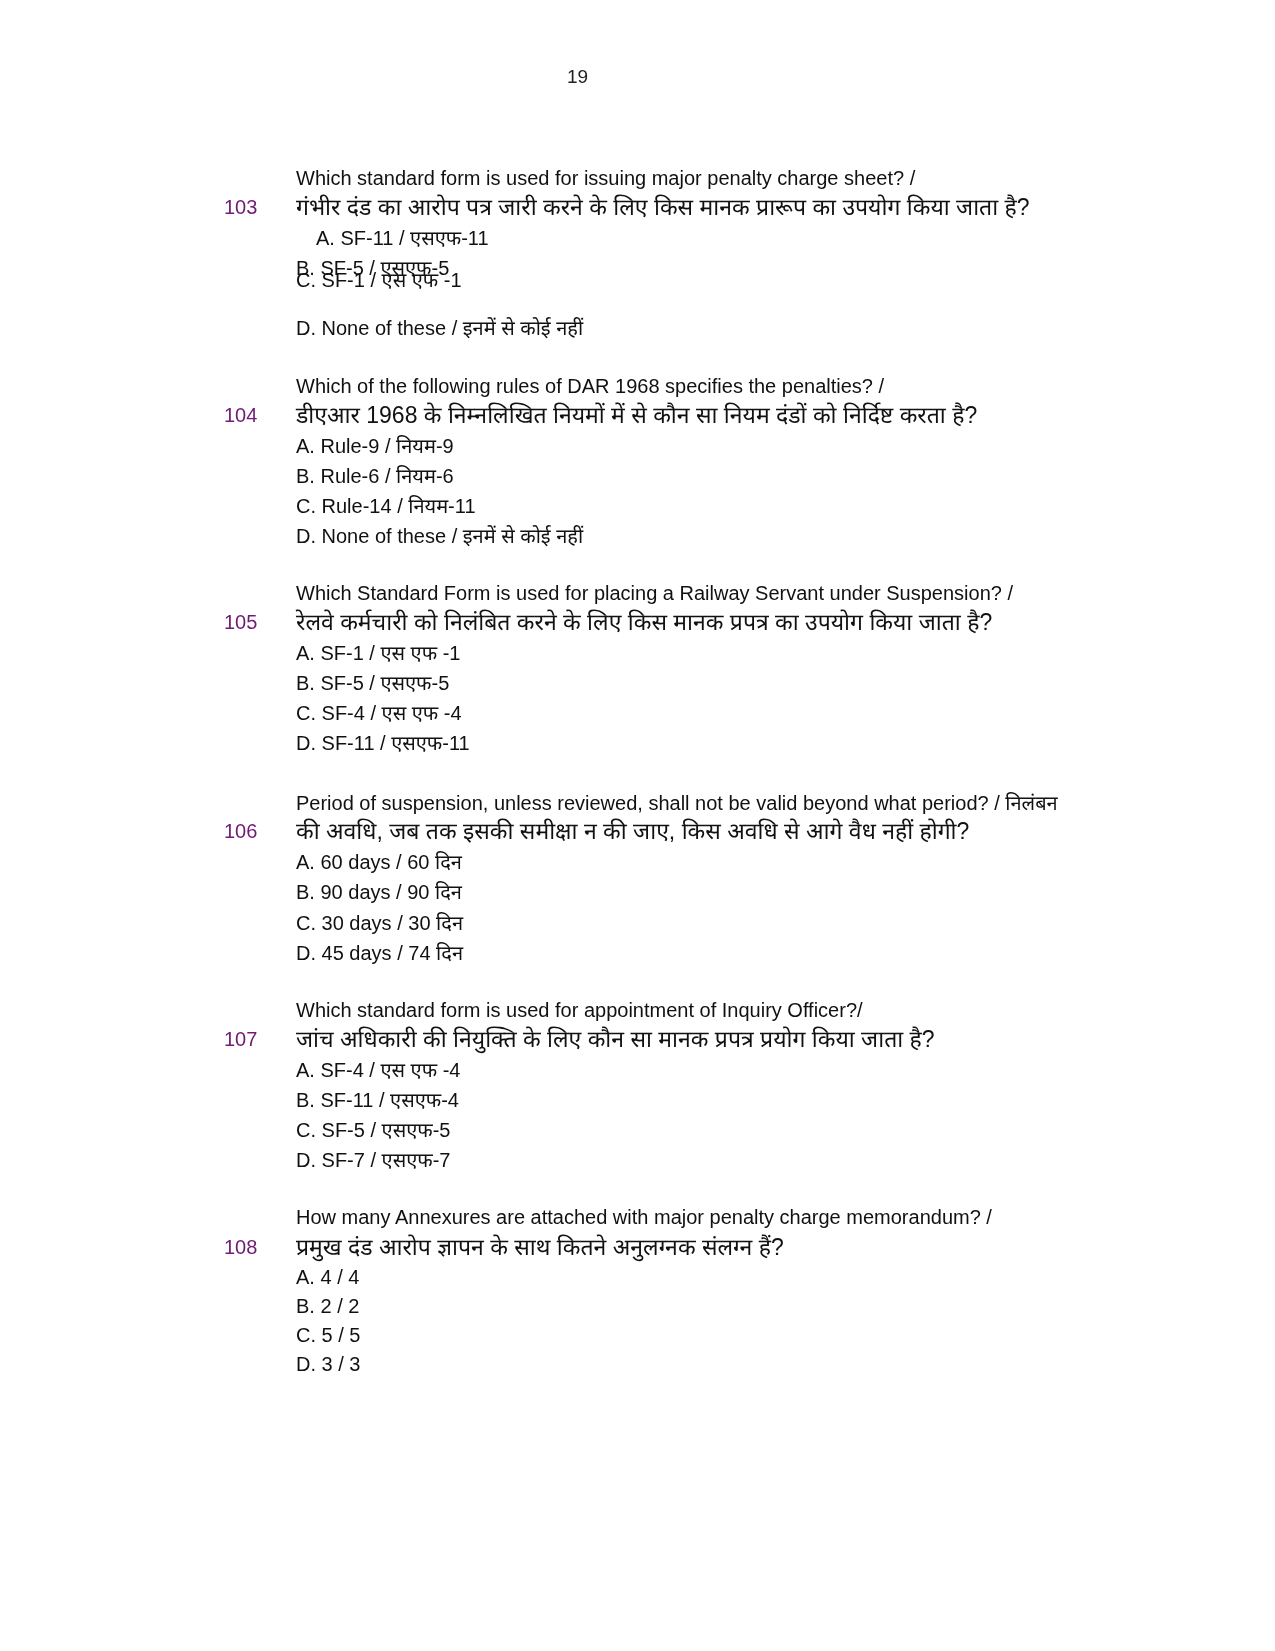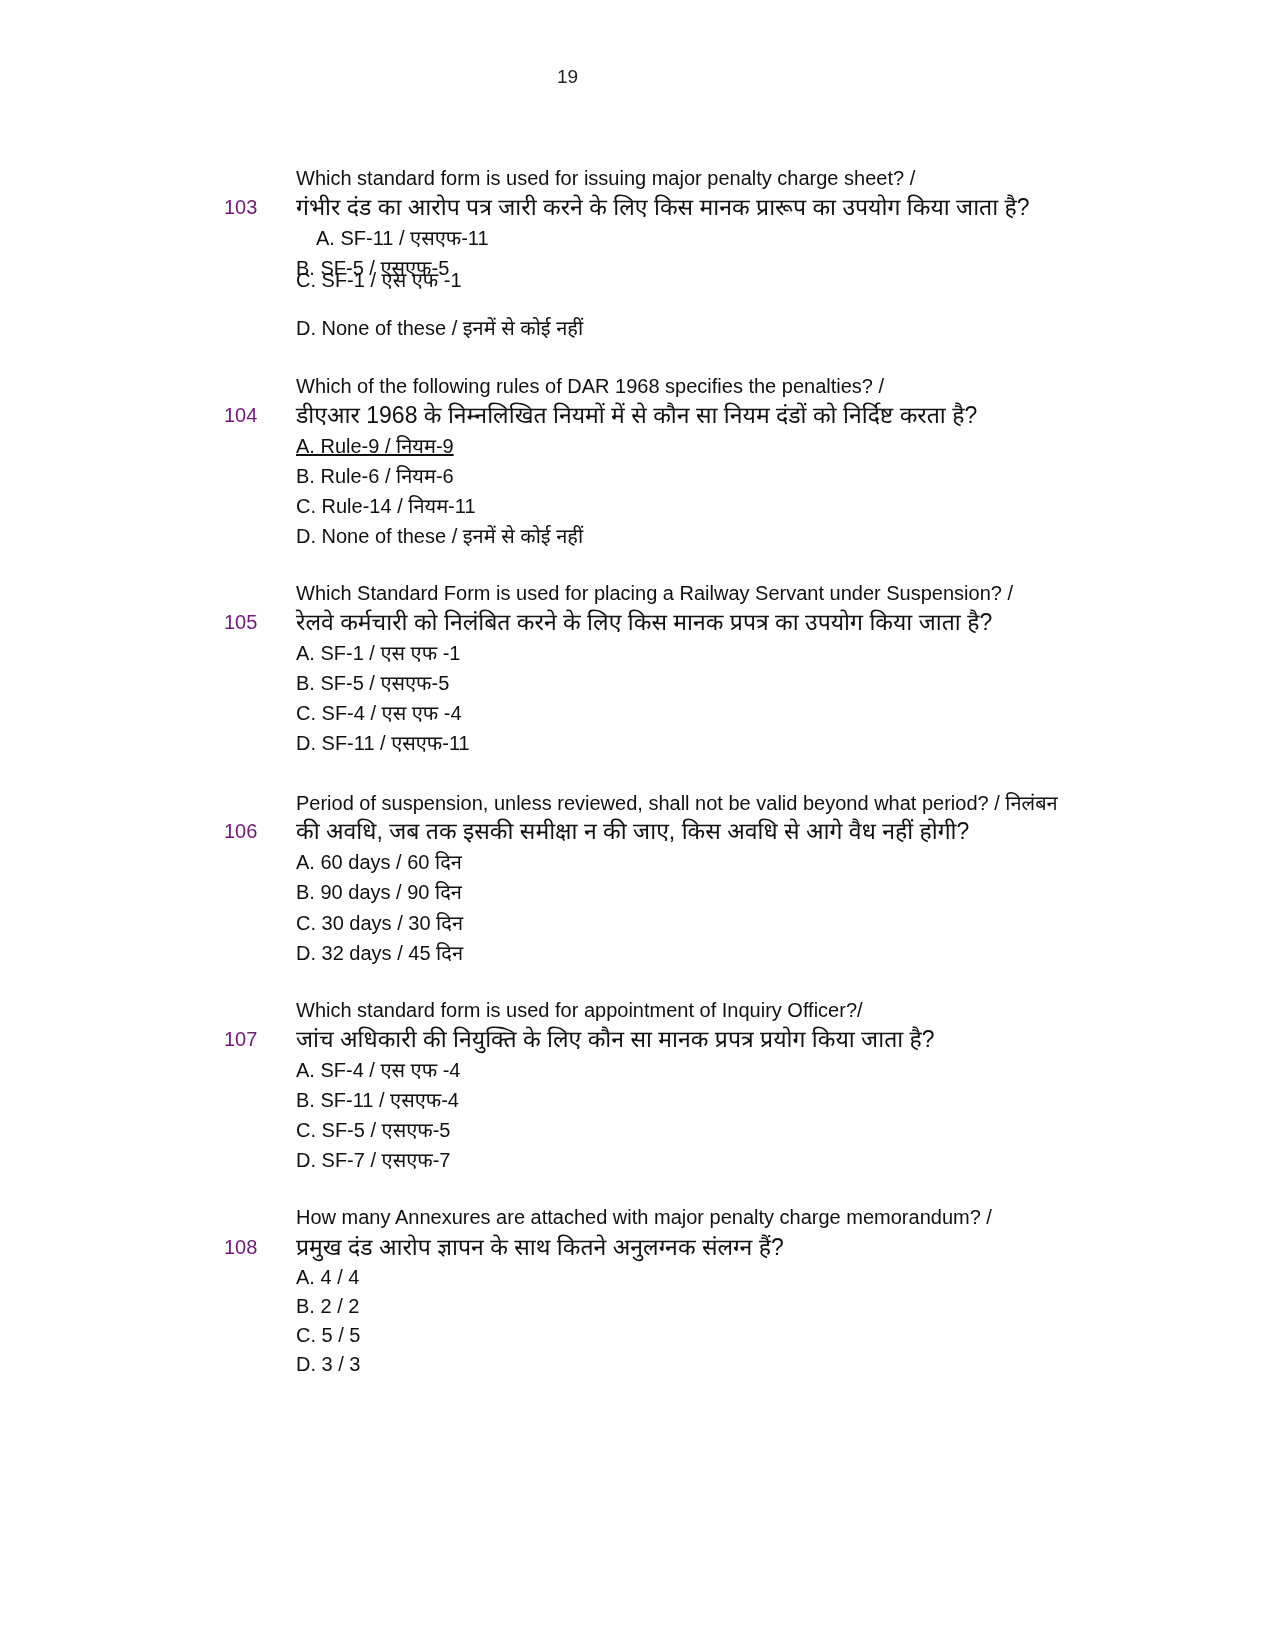--- a/index.html
+++ b/index.html
@@ -11,21 +11,21 @@
       width: 1275px;
       height: 1651px;
       position: relative;
       font-family: "Liberation Sans", "DejaVu Sans", sans-serif;
       color: #111111;
       overflow: hidden;
     }
     .page-number {
       position: absolute;
       top: 66px;
-      left: 0;
+      left: 10px;
       width: 1135px;
       text-align: center;
       font-size: 19px;
       color: #222;
     }
     .question {
       position: absolute;
       left: 0;
       width: 1275px;
     }
@@ -66,21 +66,21 @@
     <div class="opt" style="top:225px;margin-left:20px;">A. SF-11 / एसएफ-11</div>
     <div class="opt" style="top:255px;">B. SF-5 / एसएफ-5</div>
     <div class="opt" style="top:267px;">C. SF-1 / एस एफ -1</div>
     <div class="opt" style="top:315px;">D. None of these / इनमें से कोई नहीं</div>
   </div>
 
   <div class="question" style="top:0;">
     <div class="q-line" style="top:373px;">Which of the following rules of DAR 1968 specifies the penalties? /</div>
     <div class="q-num" style="top:404px;">104</div>
     <div class="q-line hi" style="top:402px;">डीएआर 1968 के निम्नलिखित नियमों में से कौन सा नियम दंडों को निर्दिष्ट करता है?</div>
-    <div class="opt" style="top:433px;text-decoration:underline;">A. Rule-9 / नियम-9</div>
+    <div class="opt" style="top:433px;">A. Rule-9 / नियम-9</div>
     <div class="opt" style="top:463px;">B. Rule-6 / नियम-6</div>
     <div class="opt" style="top:493px;">C. Rule-14 / नियम-11</div>
     <div class="opt" style="top:523px;">D. None of these / इनमें से कोई नहीं</div>
   </div>
 
   <div class="question" style="top:0;">
     <div class="q-line" style="top:580px;">Which Standard Form is used for placing a Railway Servant under Suspension? /</div>
     <div class="q-num" style="top:611px;">105</div>
     <div class="q-line hi" style="top:609px;">रेलवे कर्मचारी को निलंबित करने के लिए किस मानक प्रपत्र का उपयोग किया जाता है?</div>
     <div class="opt" style="top:640px;">A. SF-1 / एस एफ -1</div>
@@ -89,21 +89,21 @@
     <div class="opt" style="top:730px;">D. SF-11 / एसएफ-11</div>
   </div>
 
   <div class="question" style="top:0;">
     <div class="q-line" style="top:790px;">Period of suspension, unless reviewed, shall not be valid beyond what period? / निलंबन</div>
     <div class="q-num" style="top:820px;">106</div>
     <div class="q-line hi" style="top:818px;">की अवधि, जब तक इसकी समीक्षा न की जाए, किस अवधि से आगे वैध नहीं होगी?</div>
     <div class="opt" style="top:849px;">A. 60 days / 60 दिन</div>
     <div class="opt" style="top:879px;">B. 90 days / 90 दिन</div>
     <div class="opt" style="top:910px;">C. 30 days / 30 दिन</div>
-    <div class="opt" style="top:940px;">D. 32 days / 45 दिन</div>
+    <div class="opt" style="top:940px;">D. 45 days / 74 दिन</div>
   </div>
 
   <div class="question" style="top:0;">
     <div class="q-line" style="top:997px;">Which  standard form is used for appointment of Inquiry Officer?/</div>
     <div class="q-num" style="top:1028px;">107</div>
     <div class="q-line hi" style="top:1026px;">जांच अधिकारी की नियुक्ति के लिए कौन सा मानक प्रपत्र प्रयोग किया जाता है?</div>
     <div class="opt" style="top:1057px;">A. SF-4 / एस एफ -4</div>
     <div class="opt" style="top:1087px;">B. SF-11 / एसएफ-4</div>
     <div class="opt" style="top:1117px;">C. SF-5 / एसएफ-5</div>
     <div class="opt" style="top:1147px;text-align:center;">D. SF-7 / एसएफ-7</div>

